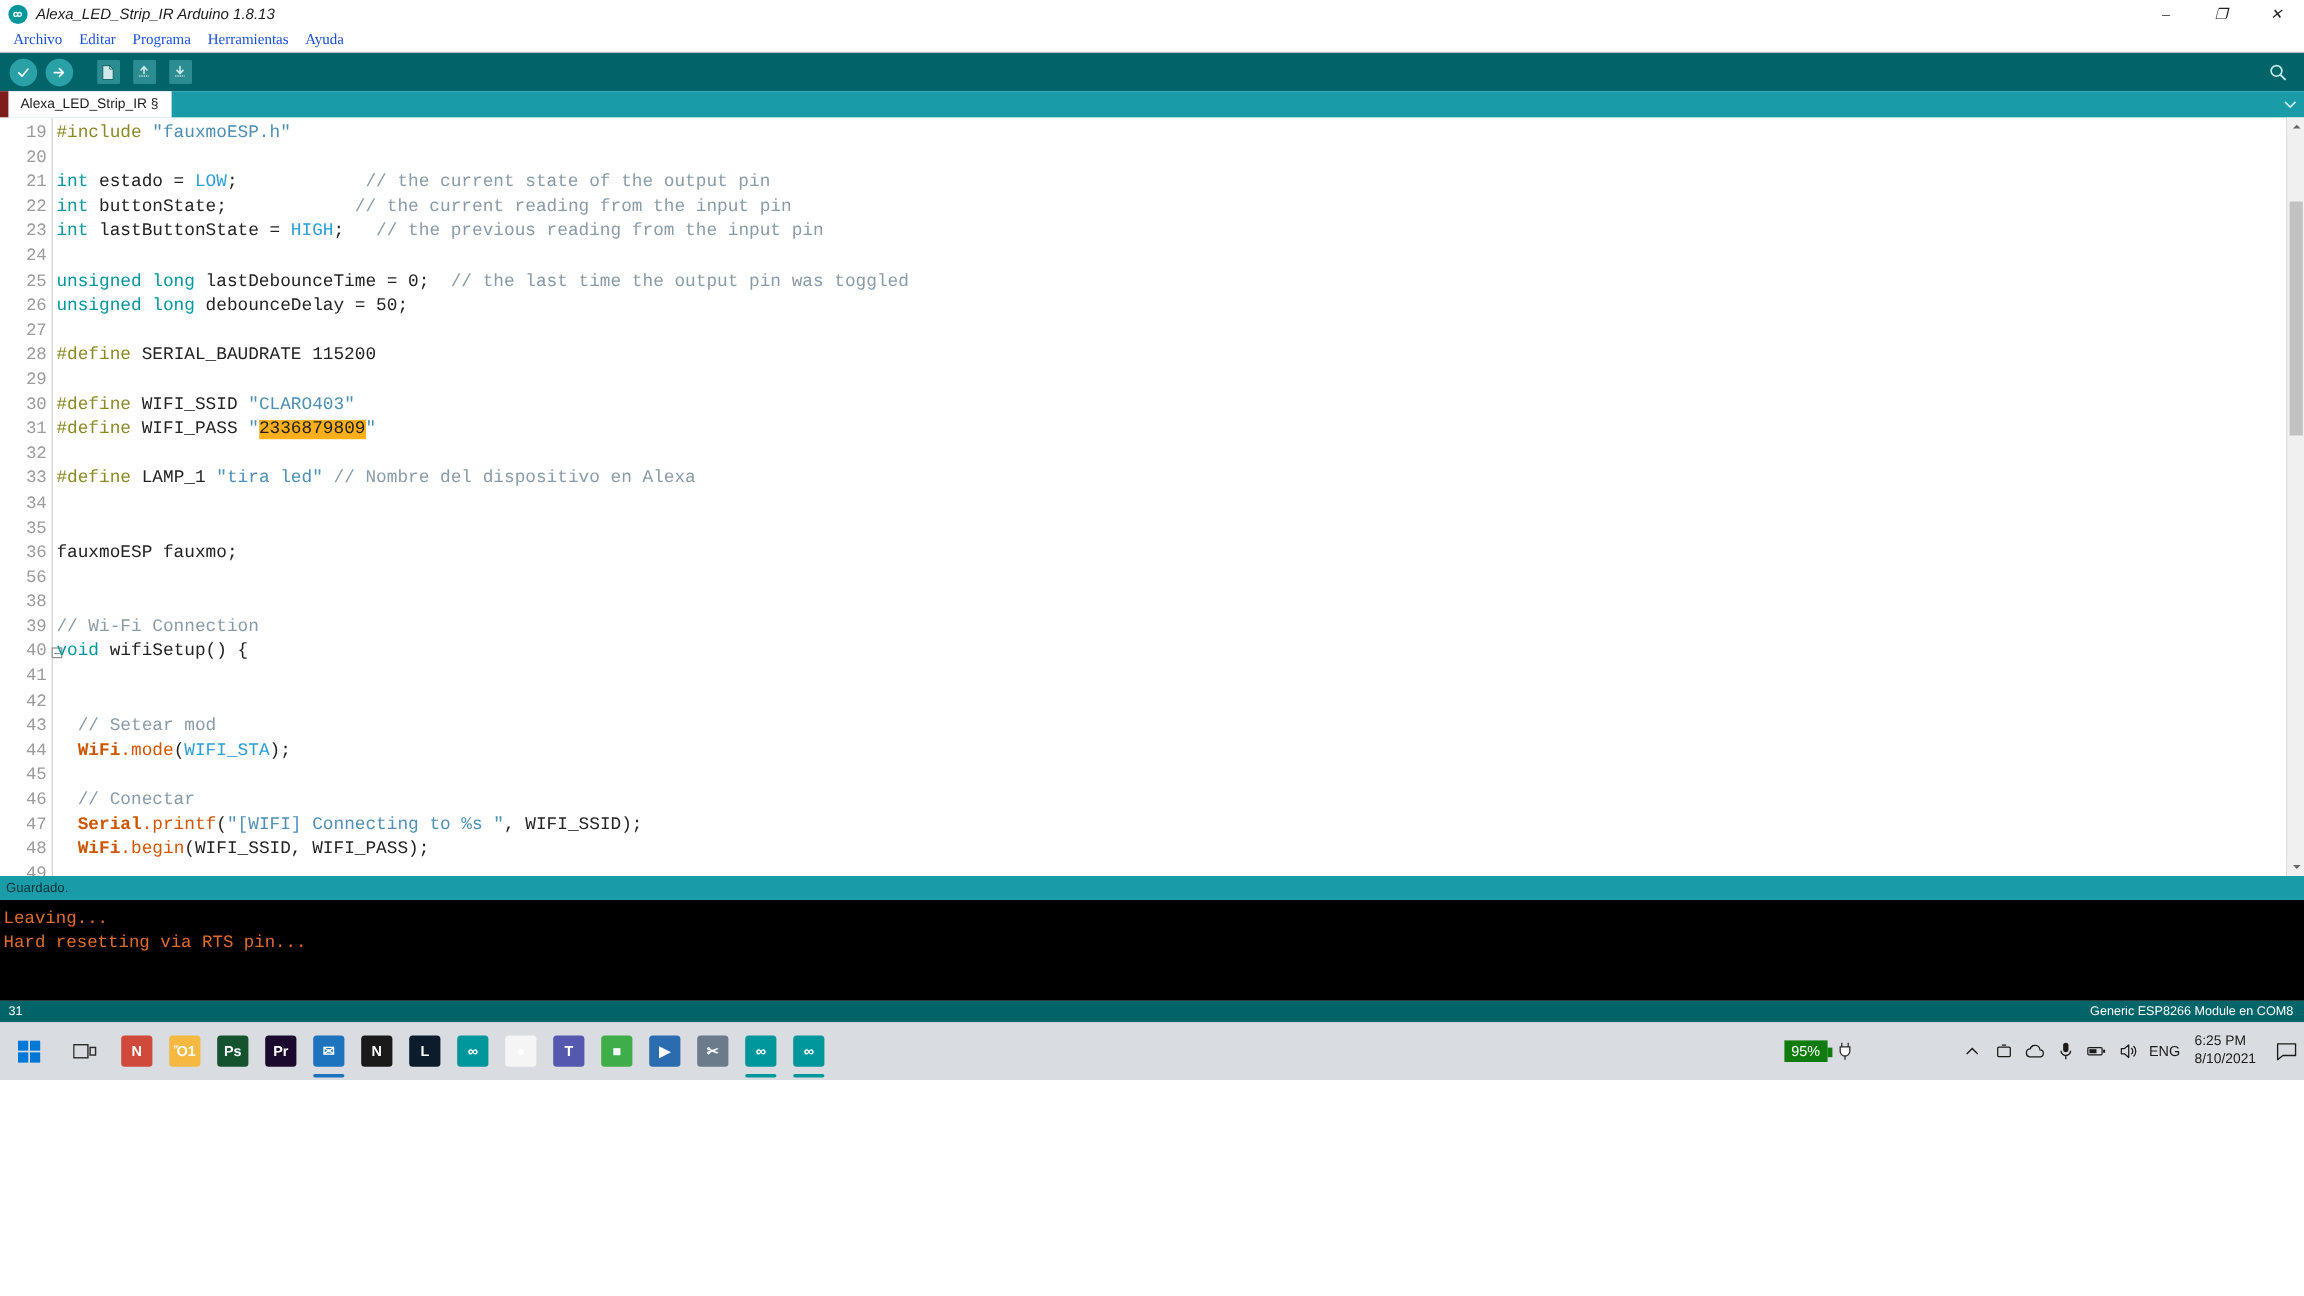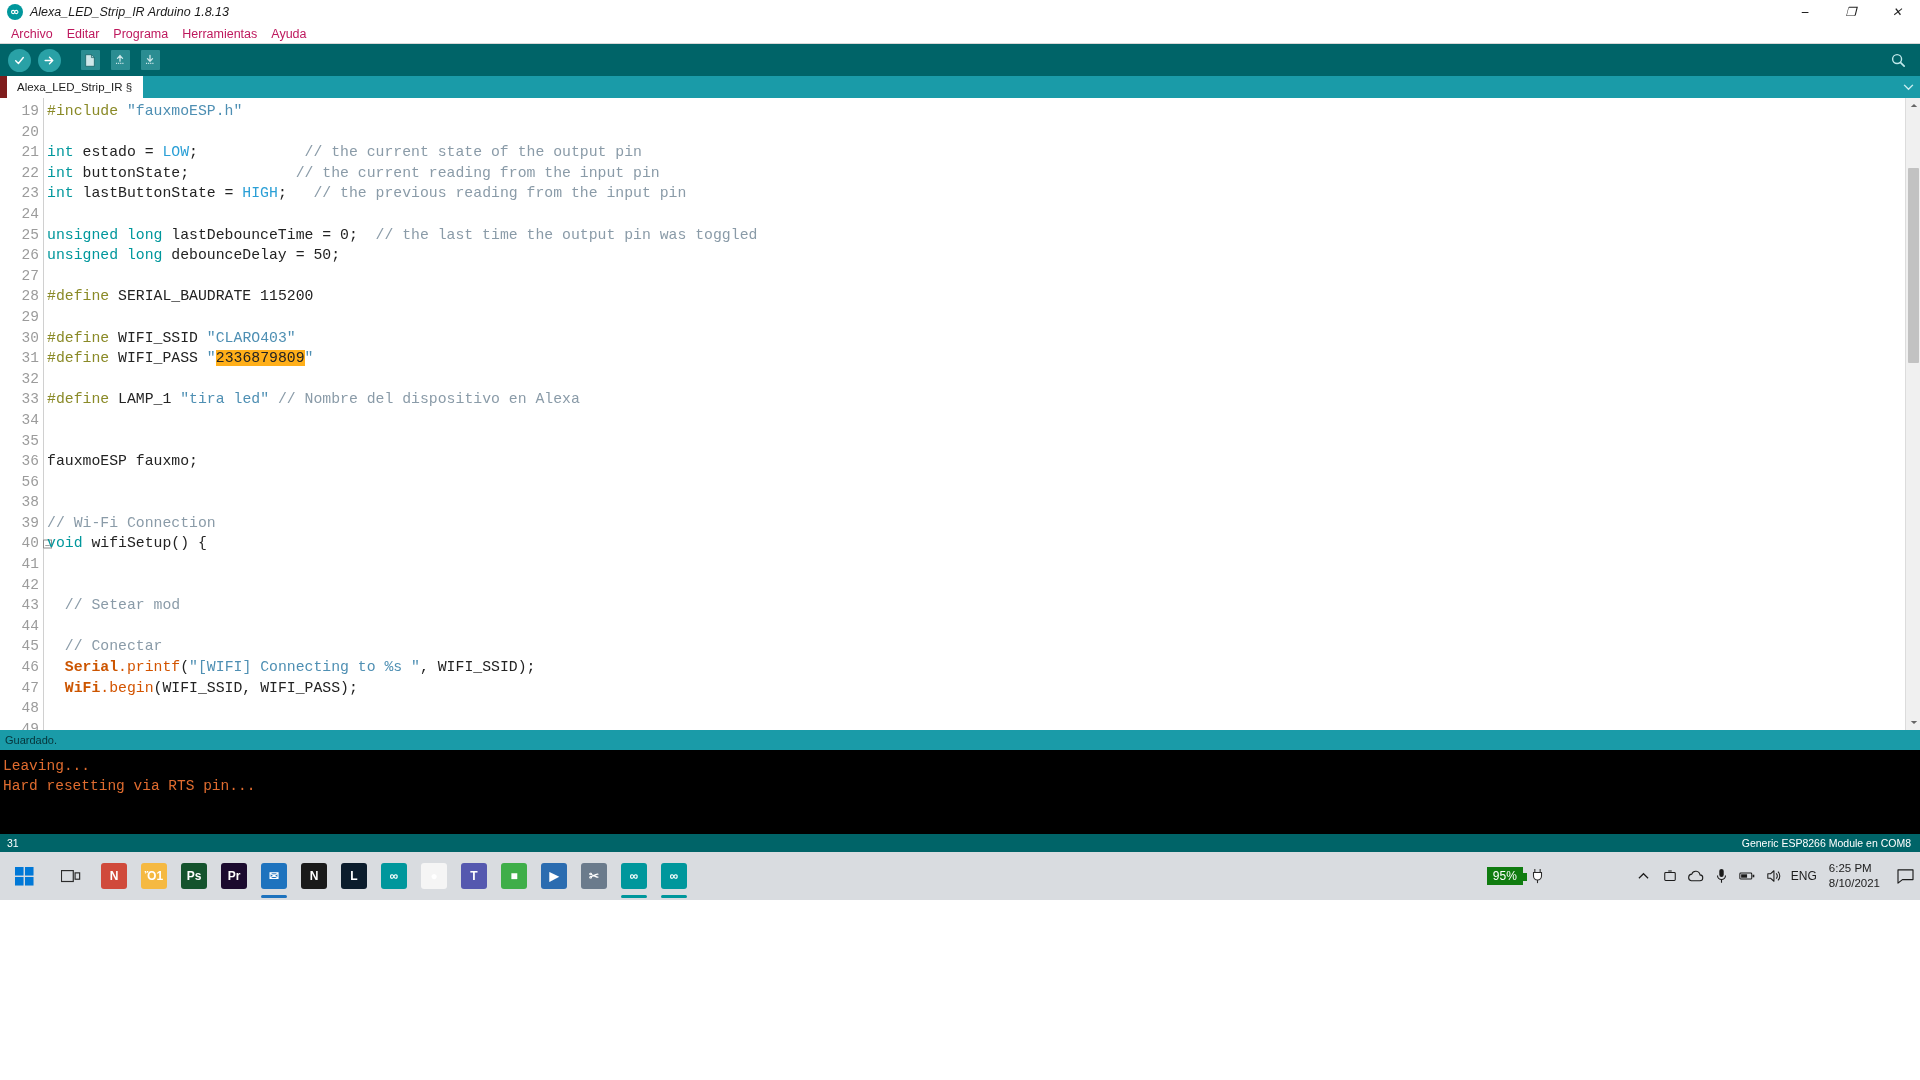--- a/index.html
+++ b/index.html
@@ -47,23 +47,24 @@
   .menubar {
     height: 20px;
     background: #ffffff;
     display: flex;
     align-items: center;
     padding-left: 4px;
     border-bottom: 1px solid #d8d8d8;
   }
   .menu-item {
     font-size: 12.5px;
-    color: #be185d;
+    color: #1d4ed8;
     padding: 2px 7px;
     white-space: nowrap;
+    font-family: Liberation Serif, serif;
   }
 
   
   .toolbar {
     height: 32px;
     background: #006468;
     display: flex;
     align-items: center;
     padding-left: 5px;
     position: relative;
@@ -437,20 +438,21 @@
       <div class="cline">&nbsp;</div>
       <div class="cline">&nbsp;</div>
       <div class="cline"><span>fauxmoESP fauxmo;</span></div>
       <div class="cline">&nbsp;</div>
       <div class="cline">&nbsp;</div>
       <div class="cline"><span class="cmt">// Wi-Fi Connection</span></div>
       <div class="cline"><span class="kw">void</span><span> wifiSetup() {</span></div>
       <div class="cline">&nbsp;</div>
       <div class="cline">&nbsp;</div>
       <div class="cline"><span>  </span><span class="cmt">// Setear mod</span></div>
+      <div class="cline"><span>  </span><span class="obj">WiFi</span><span class="fn">.mode</span><span>(</span><span class="lit">WIFI_STA</span><span>);</span></div>
       <div class="cline">&nbsp;</div>
       <div class="cline"><span>  </span><span class="cmt">// Conectar</span></div>
       <div class="cline"><span>  </span><span class="obj">Serial</span><span class="fn">.printf</span><span>(</span><span class="str">"[WIFI] Connecting to %s "</span><span>, WIFI_SSID);</span></div>
       <div class="cline"><span>  </span><span class="obj">WiFi</span><span class="fn">.begin</span><span>(WIFI_SSID, WIFI_PASS);</span></div>
       <div class="cline">&nbsp;</div>
     </div>
   <div class="scrollbar-v">
     <div class="sb-arrow">
       <svg width="8" height="5" viewBox="0 0 10 6">
           <path d="M1 5l4-4 4 4" fill="#666"></path>

